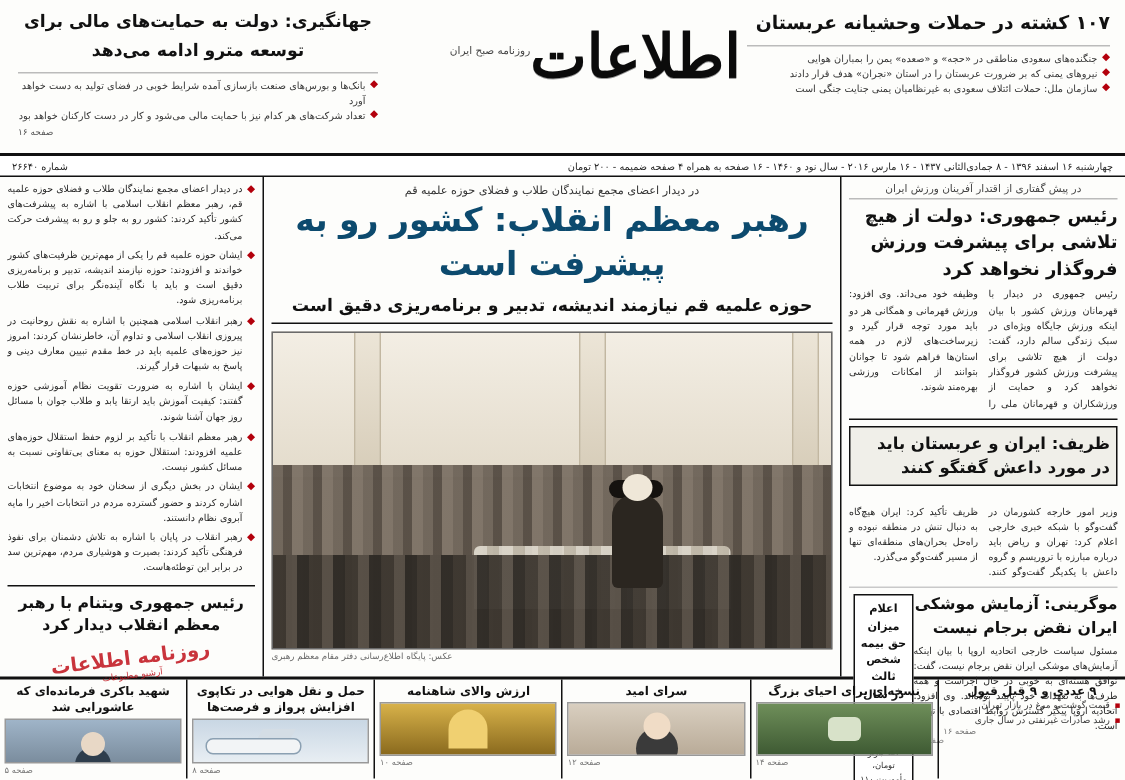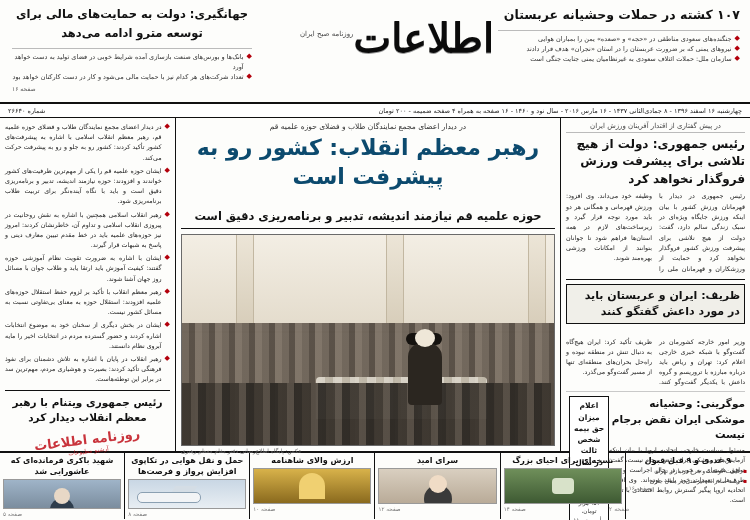--- a/index.html
+++ b/index.html
@@ -63,21 +63,21 @@
   .small-body{font-size:6.3px;line-height:1.6;text-align:justify;color:#222;column-count:2;column-gap:7px;}
   .tag{font-size:6px;color:#888;text-align:left;}
 
   .side-narrow{float:left;width:40px;margin:0 0 3px 3px;border:1px solid #111;padding:3px 2px;box-sizing:border-box;background:#fff;}
   .side-narrow .t{font-size:7.5px;font-weight:bold;text-align:center;line-height:1.5;}
   .side-narrow .b{font-size:5.6px;line-height:1.5;text-align:center;color:#333;margin-top:3px;}
 
   
   .mid-kicker{font-size:7.5px;text-align:center;color:#333;margin-bottom:3px;}
   .mid-head{font-size:22px;font-weight:bold;text-align:center;line-height:1.3;color:#0c4a6e;}
-  .mid-sub{font-size:11.5px;font-weight:bold;text-align:center;margin-top:18px;color:#111;}
+  .mid-sub{font-size:11.5px;font-weight:bold;text-align:center;margin-top:5px;color:#111;}
   .mid-rule{border-top:1px solid #111;margin:5px 0;}
 
   .photo{position:relative;height:210px;border:1px solid #6a6a6a;overflow:hidden;background:#cfc9bd;}
   .photo .sky{position:absolute;inset:0;background:linear-gradient(#efe9dd 0%, #e6ded0 42%, #cfc4b1 62%, #b9ad99 100%);}
   .photo .wallpanel{position:absolute;left:0;right:0;top:0;height:96px;background:linear-gradient(#f3eee4,#e3dbcb);border-bottom:2px solid #b9ae99;}
   .photo .pillar{position:absolute;top:0;height:96px;width:16px;background:linear-gradient(#ece5d7,#d6ccb8);border-right:1px solid #c2b7a1;border-left:1px solid #c2b7a1;}
   .photo .crowd{position:absolute;left:0;right:0;bottom:0;height:122px;background:repeating-linear-gradient(90deg,#6e6459 0 7px,#554c43 7px 13px,#7d7266 13px 20px);opacity:.96;}
   .photo .crowd2{position:absolute;left:0;right:0;bottom:0;height:62px;background:repeating-linear-gradient(90deg,#3c362f 0 9px,#564e45 9px 16px,#2e2a25 16px 24px);opacity:.95;}
   .photo .white-robes{position:absolute;right:18%;bottom:26px;width:46%;height:42px;background:repeating-linear-gradient(90deg,#e9e4d8 0 9px,#cdc6b6 9px 17px);opacity:.85;border-radius:4px 4px 0 0;}
   .photo .figure{position:absolute;right:30%;bottom:40px;width:34px;height:62px;background:#2b2620;border-radius:14px 14px 4px 4px;}
@@ -189,21 +189,21 @@
       <div class="rule-thin"></div>
 
       <div class="side-narrow">
         <div class="t">اعلام میزان</div>
         <div class="t">حق بیمه</div>
         <div class="t">شخص ثالث</div>
         <div class="t">در سال ۹۵</div>
         <div class="b">بیمه شخص ثالث سواری تا ۹۵۱ هزار تومان، مأموریت ۱۱۰ هزار تومان و اتوبوس و کامیون بر اساس تعرفه جدید محاسبه می‌شود. شرکت‌های بیمه موظف‌اند از ۱۶ اسفند تعرفه جدید را اعمال کنند.</div>
       </div>
 
-      <div class="rc-head" style="font-size:10.5px">موگرینی: وحشیانه موشکی ایران نقض برجام نیست</div>
+      <div class="rc-head" style="font-size:10.5px">موگرینی: آزمایش موشکی ایران نقض برجام نیست</div>
       <div style="font-size:6.3px;line-height:1.6;text-align:justify;color:#222;">مسئول سیاست خارجی اتحادیه اروپا با بیان اینکه آزمایش‌های موشکی ایران نقض برجام نیست، گفت: توافق هسته‌ای به خوبی در حال اجراست و همه طرف‌ها به تعهدات خود پایبند بوده‌اند. وی افزود: اتحادیه اروپا پیگیر گسترش روابط اقتصادی با تهران است.</div>
       <div class="tag">صفحه ۲</div>
     </div>
 
     <div class="col col-mid">
       <div class="mid-kicker">در دیدار اعضای مجمع نمایندگان طلاب و فضلای حوزه علمیه قم</div>
       <div class="mid-head">رهبر معظم انقلاب: کشور رو به پیشرفت است</div>
       <div class="mid-sub">حوزه علمیه قم نیازمند اندیشه، تدبیر و برنامه‌ریزی دقیق است</div>
       <div class="mid-rule"></div>
 

